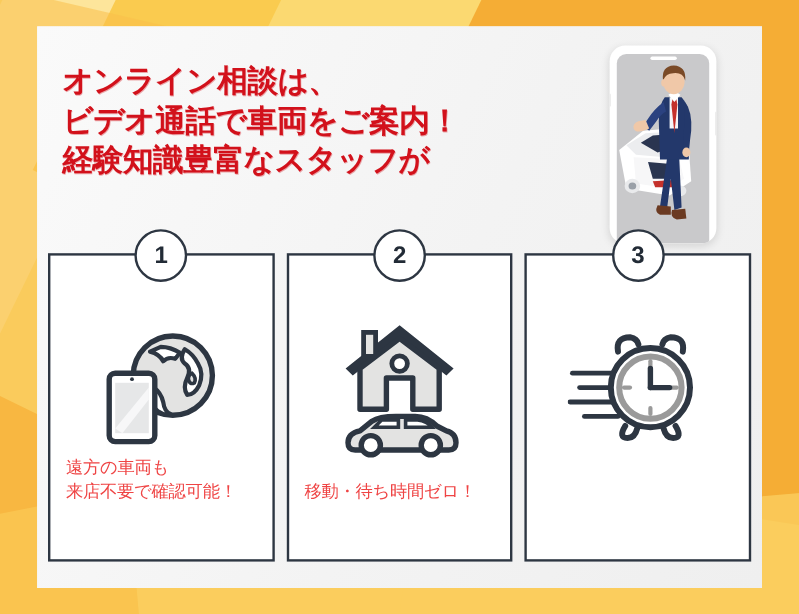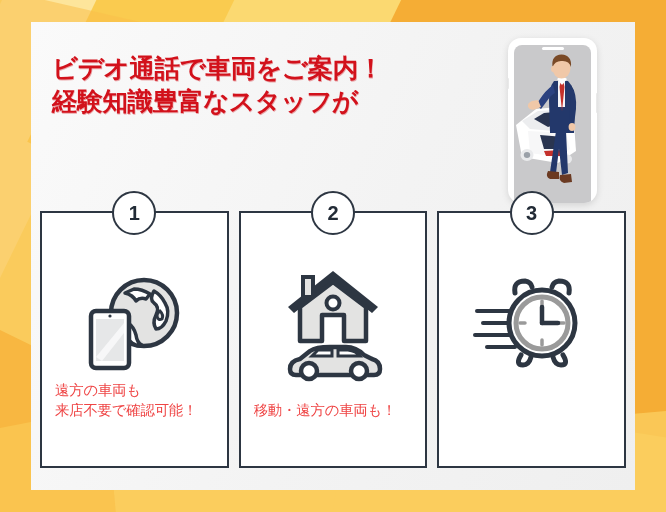--- a/index.html
+++ b/index.html
@@ -113,20 +113,21 @@
   <div class="bg-stripe s4"></div>
   <div class="bg-stripe s5"></div>
   <div class="bg-stripe s6"></div>
   <div class="bg-stripe s7"></div>
   <div class="bg-stripe s8"></div>
 
   <div id="panel">
    <div id="panel-inner">
 
     <div id="headline">
+      <div>オンライン相談は、</div>
       <div>ビデオ通話で車両をご案内！</div>
       <div>経験知識豊富なスタッフが</div>
     </div>
 
     <div id="phone">
       <div id="phone-btn1"></div>
       <div id="phone-btn2"></div>
       <div id="phone-screen">
         <div id="phone-notch"></div>
         <svg class="phone-art" width="77" height="158" viewBox="0 0 77 158">
@@ -205,21 +206,21 @@
             </g>
             <g>
               <path d="M10 106 Q10 98 20 96 L30 88 Q36 84 50 84 L66 84 Q76 84 84 92 L92 96 Q100 98 100 106 Q100 112 94 112 L16 112 Q10 112 10 106 Z" fill="#E3E3E2" stroke="#2D3642" stroke-width="4.5" stroke-linejoin="round"></path>
               <path d="M32 93 L38 87 L52 87 L52 93 Z" fill="#FFFFFF" stroke="#2D3642" stroke-width="3"></path>
               <path d="M58 87 L68 87 Q76 88 80 93 L58 93 Z" fill="#FFFFFF" stroke="#2D3642" stroke-width="3"></path>
               <circle cx="29" cy="108" r="8" fill="#FFFFFF" stroke="#2D3642" stroke-width="4.5"></circle>
               <circle cx="79" cy="108" r="8" fill="#FFFFFF" stroke="#2D3642" stroke-width="4.5"></circle>
             </g>
           </svg>
         </div>
-        <div class="card-text">移動・遠方の車両も！</div>
+        <div class="card-text">移動・待ち時間ゼロ！</div>
       </div>
 
       <div class="card">
         <div class="card-icon">
           <svg width="118" height="92" viewBox="0 0 118 92">
             <g stroke="#2D3642" stroke-width="4" stroke-linecap="round">
               <line x1="4" y1="34" x2="40" y2="34"></line>
               <line x1="10" y1="46" x2="40" y2="46"></line>
               <line x1="2" y1="58" x2="40" y2="58"></line>
               <line x1="14" y1="70" x2="42" y2="70"></line>

